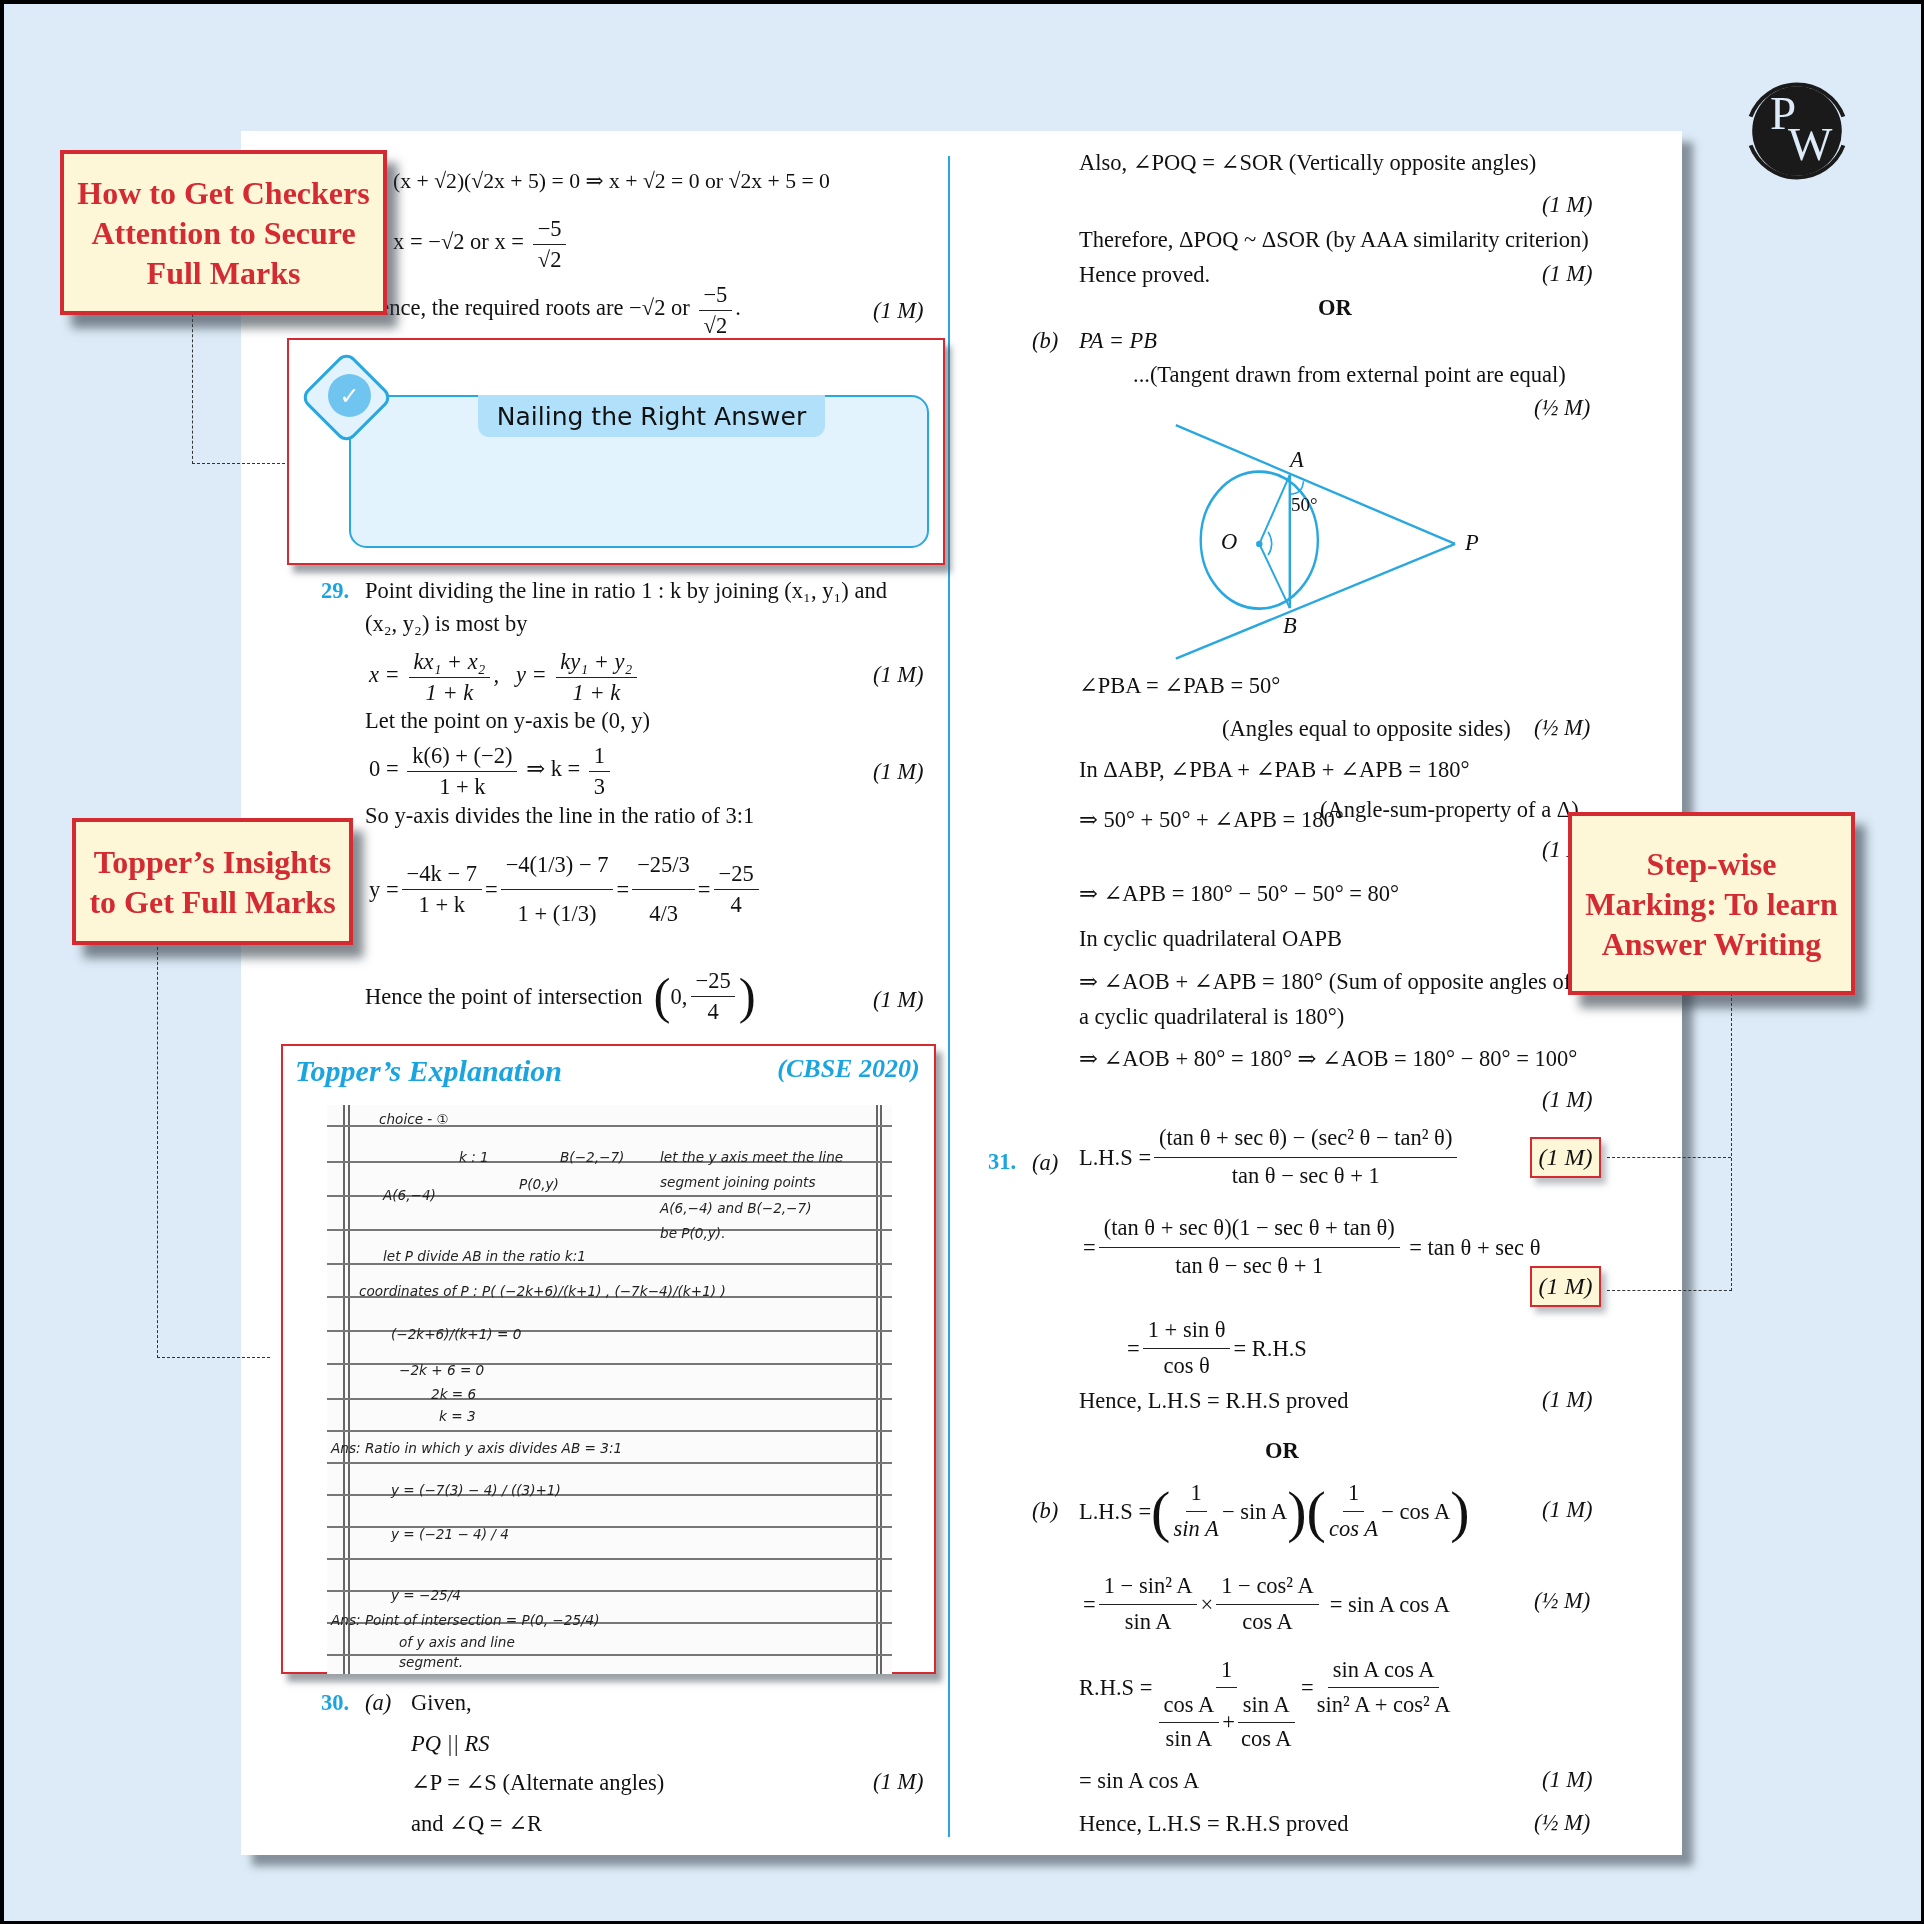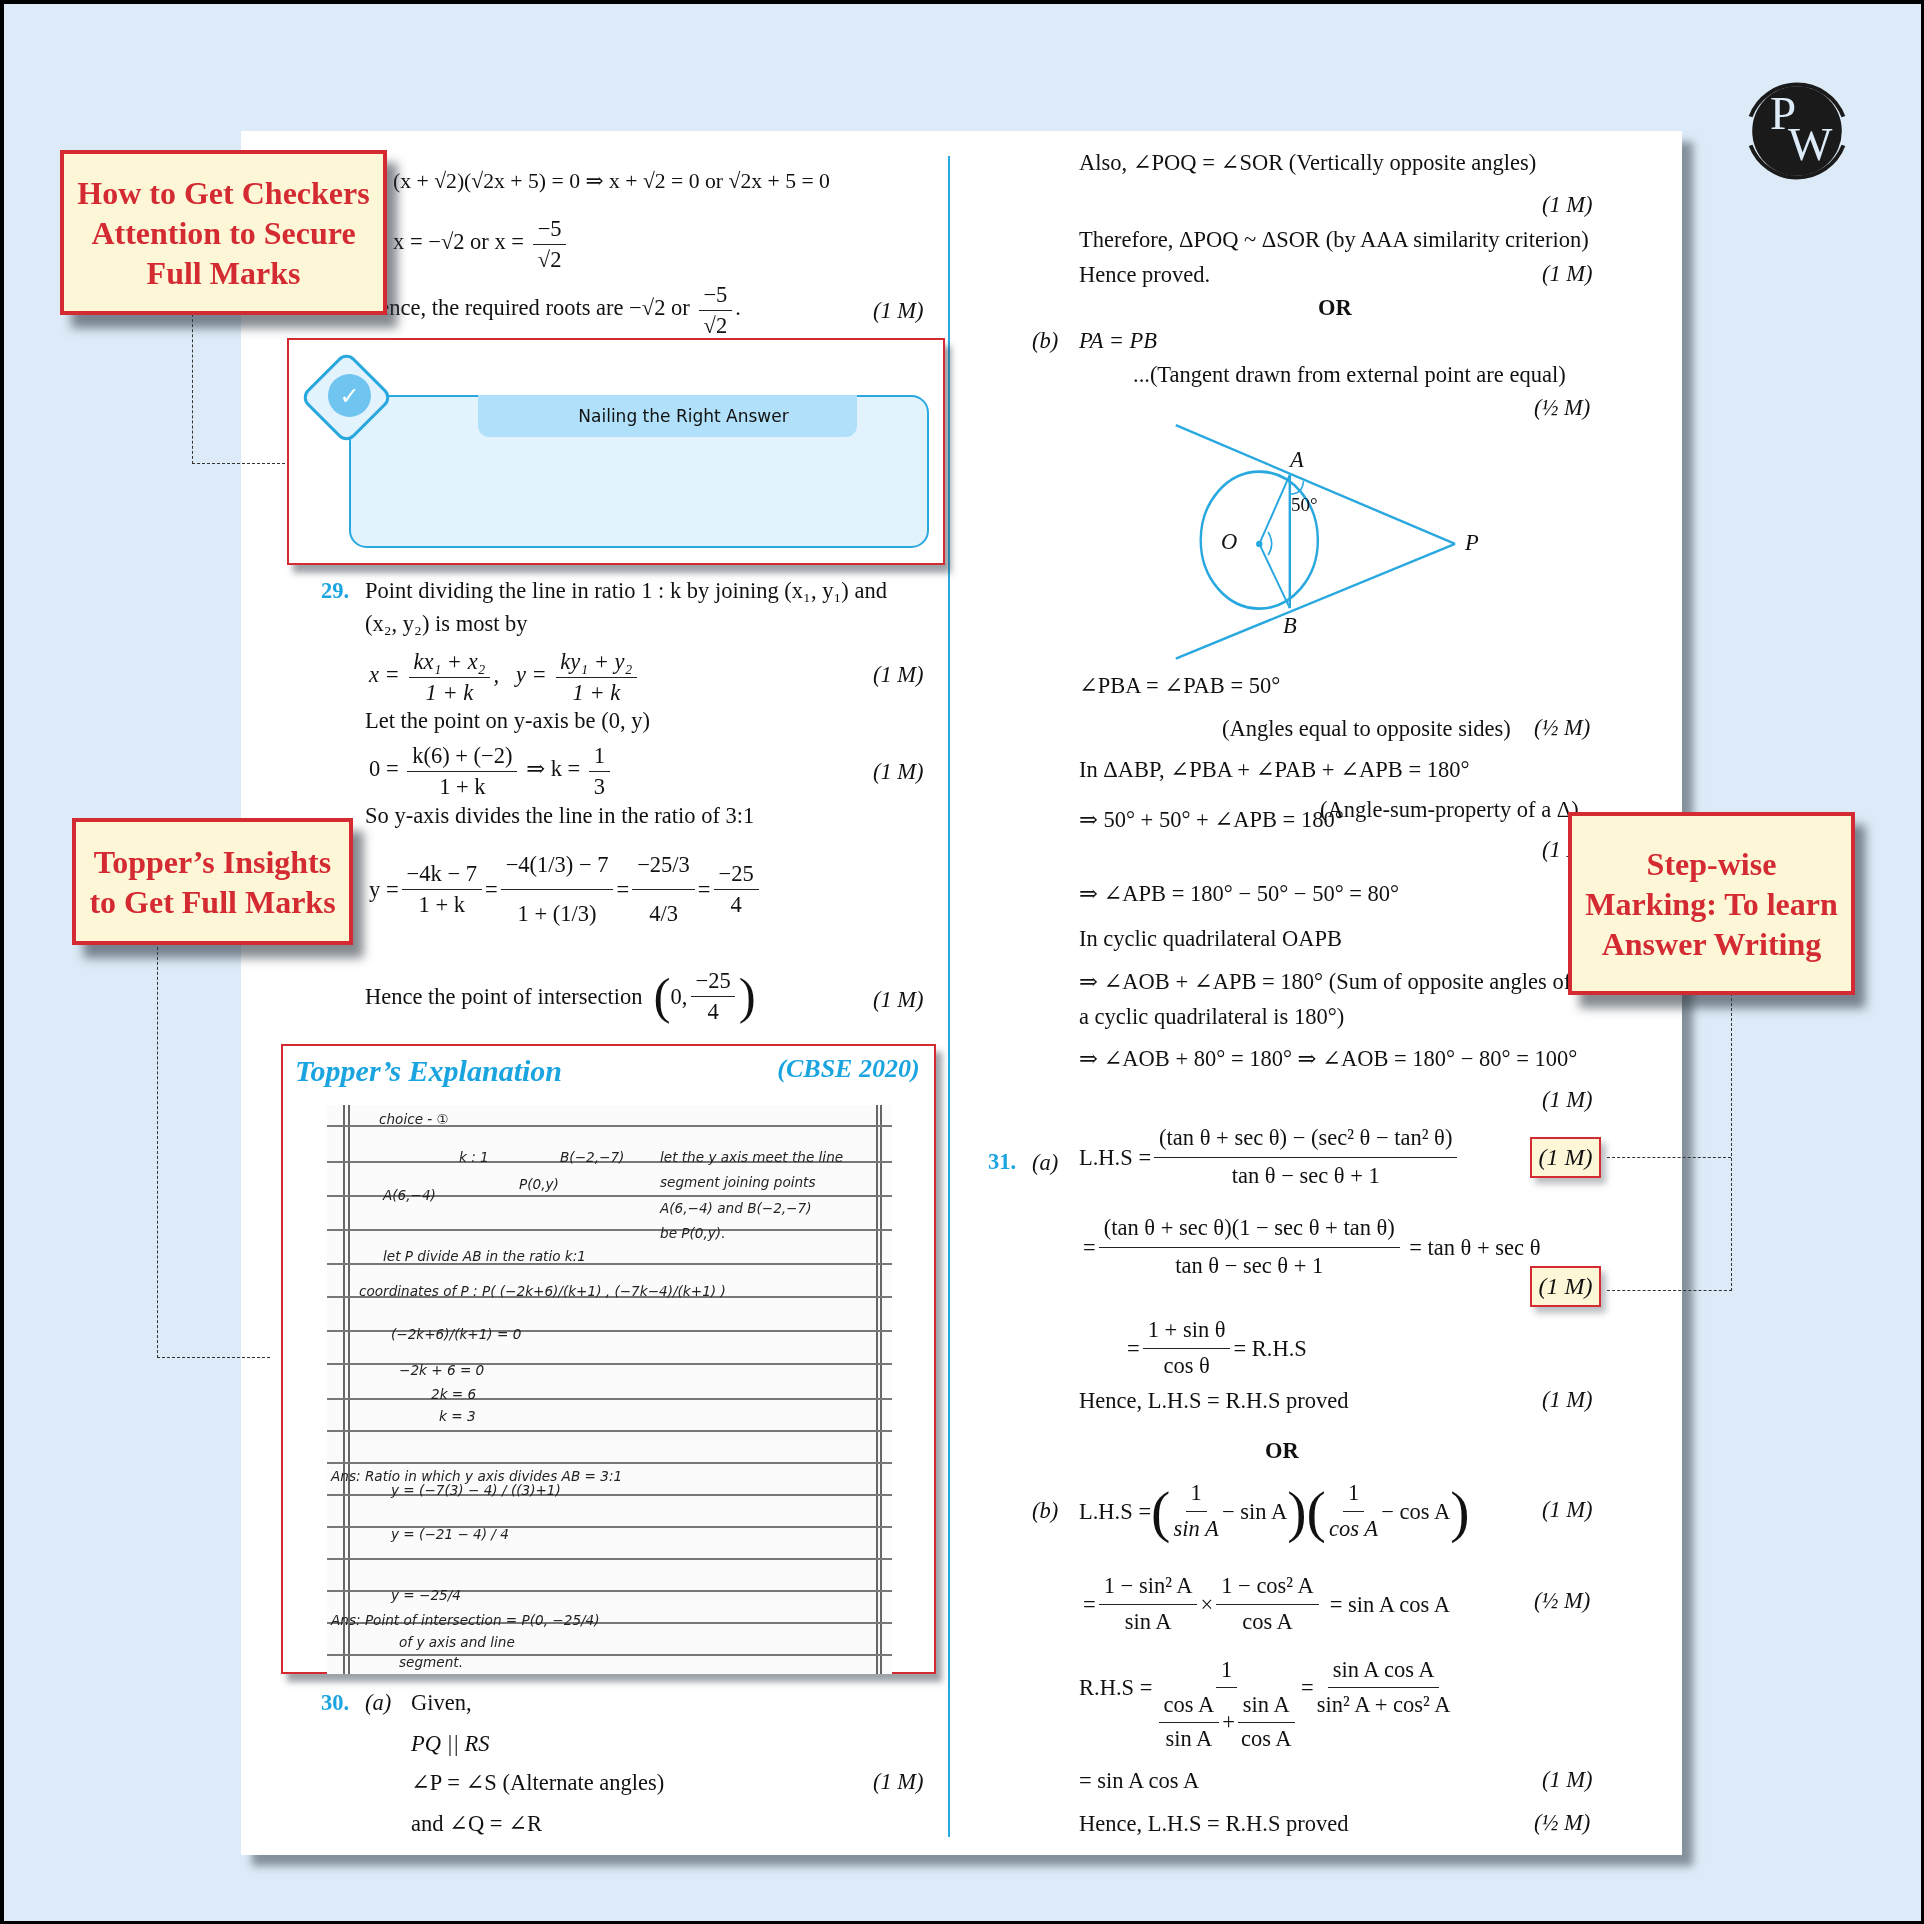--- a/index.html
+++ b/index.html
@@ -14,21 +14,21 @@
   .qnum{color:#1aa4e0;font-weight:bold;font-size:22.5px;}
   .frac{display:inline-flex;flex-direction:column;align-items:center;vertical-align:middle;margin:0 3.2px;}
   .frac .n{border-bottom:1.6px solid #222;padding:0 4.8px 1.6px;}
   .frac .d{padding-top:1.6px;}
   .bold{font-weight:bold;}
   
   .callout{position:absolute;background:#fdf7d8;border:4px solid #d42a32;box-shadow:11.2px 13px 9.6px rgba(50,60,70,.6);display:flex;align-items:center;justify-content:center;text-align:center;color:#d42a32;font-weight:bold;font-family:"Liberation Serif",serif;font-size:32px;line-height:40px;}
   .dash{position:absolute;border-color:#333;border-style:dashed;border-width:0;}
   .redbox{position:absolute;border:2.4px solid #d42a32;background:#fff;box-shadow:6.4px 8px 6.4px rgba(60,70,80,.5);}
   .nail-inner{position:absolute;left:60px;top:55px;width:576px;height:149px;background:#e3f3fd;border:2.4px solid #29a8e0;border-radius:17.6px;}
-  .nail-title{position:absolute;left:127px;top:-1.6px;width:347px;height:42px;background:#b1e1fa;border-radius:0 0 11.2px 11.2px;display:flex;align-items:center;justify-content:center;font-family:"DejaVu Sans",sans-serif;font-size:17px;color:#111;padding-left:32px;}
+  .nail-title{position:absolute;left:127px;top:-1.6px;width:347px;height:42px;background:#b1e1fa;border-radius:0 0 11.2px 11.2px;display:flex;align-items:center;justify-content:center;font-family:"DejaVu Sans",sans-serif;font-size:25px;color:#111;}
   .nail-text{position:absolute;left:11.2px;top:51px;width:553px;font-size:21.7px;line-height:29px;text-align:justify;}
   .diamond{position:absolute;left:24px;top:24px;width:61px;height:61px;transform:rotate(45deg);border:3.2px solid #29a8e0;background:#e3f3fd;border-radius:11.2px;}
   .bubble{position:absolute;left:39px;top:34px;width:43px;height:43px;border-radius:50%;background:#6fc5f0;display:flex;align-items:center;justify-content:center;color:#fff;font-size:24px;font-family:"DejaVu Sans",sans-serif;}
   .mbox{position:absolute;background:#fdf7d8;border:2.4px solid #d42a32;box-shadow:4.8px 6.4px 6.4px rgba(60,70,80,.35);padding:0 6.4px;font-style:italic;font-size:24px;line-height:37px;}
   .notebook{position:absolute;left:44px;top:59px;width:565px;height:569px;background:#fbfbfb;}
   .nb-line{position:absolute;left:0;width:100%;height:1.6px;background:#777;}
   .nb-vline{position:absolute;top:0;height:100%;width:2.4px;background:#666;}
   .hw{position:absolute;font-family:"DejaVu Sans",sans-serif;font-style:italic;font-size:13.6px;color:#222;white-space:nowrap;}
 </style>
 </head>
@@ -169,21 +169,21 @@
     <div class="hw" style="left:333px;top:44px;">let the y axis meet the line</div>
     <div class="hw" style="left:333px;top:69px;">segment joining points</div>
     <div class="hw" style="left:333px;top:95px;">A(6,−4) and B(−2,−7)</div>
     <div class="hw" style="left:333px;top:120px;">be P(0,y).</div>
     <div class="hw" style="left:56px;top:143px;">let P divide AB in the ratio k:1</div>
     <div class="hw" style="left:32px;top:178px;">coordinates of P : P( (−2k+6)/(k+1) , (−7k−4)/(k+1) )</div>
     <div class="hw" style="left:64px;top:221px;">(−2k+6)/(k+1) = 0</div>
     <div class="hw" style="left:72px;top:257px;">−2k + 6 = 0</div>
     <div class="hw" style="left:104px;top:281px;">2k = 6</div>
     <div class="hw" style="left:112px;top:303px;">k = 3</div>
-    <div class="hw" style="left:4px;top:335px;margin-top:28px;">Ans: Ratio in which y axis divides AB = 3:1</div>
+    <div class="hw" style="left:4px;top:335px;">Ans: Ratio in which y axis divides AB = 3:1</div>
     <div class="hw" style="left:64px;top:377px;">y = (−7(3) − 4) / ((3)+1)</div>
     <div class="hw" style="left:64px;top:421px;">y = (−21 − 4) / 4</div>
     <div class="hw" style="left:64px;top:482px;">y = −25/4</div>
     <div class="hw" style="left:4px;top:507px;">Ans: Point of intersection = P(0, −25/4)</div>
     <div class="hw" style="left:72px;top:529px;">of y axis and line</div>
     <div class="hw" style="left:72px;top:549px;">segment.</div>
   </div>
 </div>
 
 <div class="abs qnum" style="left:321px;top:1690px;">30.</div>

